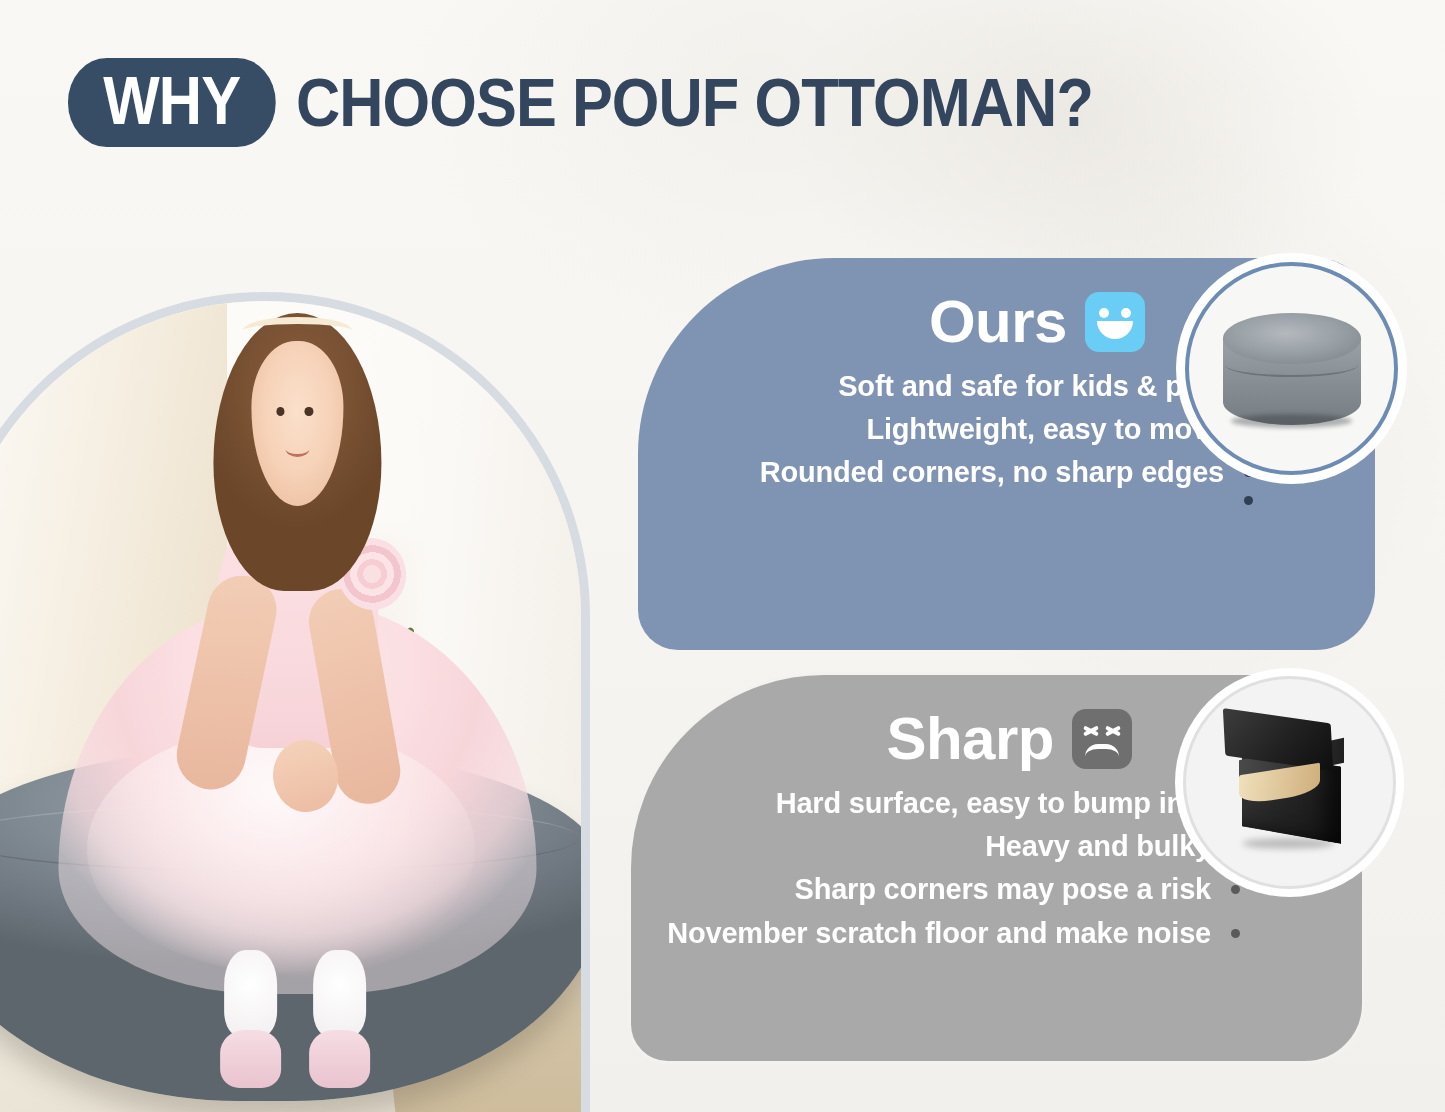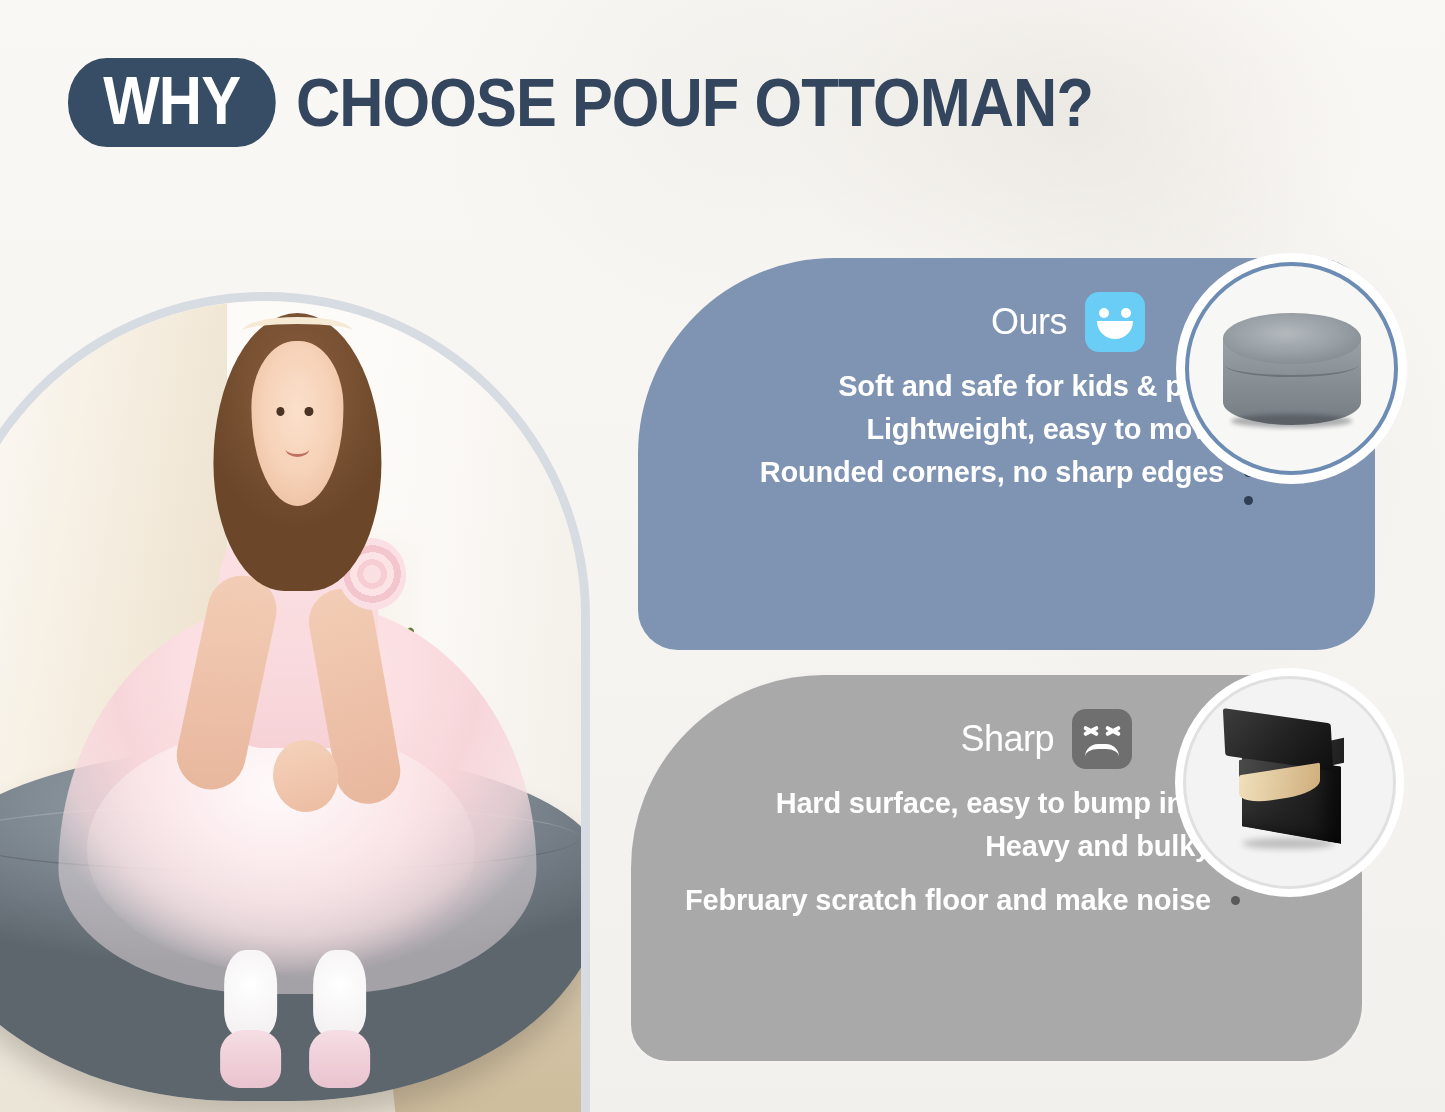--- a/index.html
+++ b/index.html
@@ -226,22 +226,22 @@
     border:3px solid #f4f2ef;
   }
 
   .panel-head {
     display:flex; align-items:center; justify-content:flex-end;
     gap:18px;
     padding:34px 230px 0 0;
   }
   .panel-title {
     color:#ffffff;
-    font-size:36px;
-    font-weight:normal;
+    font-size:60px;
+    font-weight:bold;
     letter-spacing:-.5px;
     line-height:1;
   }
   .emoji {
     width:60px; height:60px;
     border-radius:14px;
     position:relative;
     flex:0 0 auto;
   }
   .emoji.happy { background:#69cdf5; }
@@ -492,24 +492,25 @@
     <ul class="bullet-list">
       <li class="bullet-row">
         <span class="bullet-text">Hard surface, easy to bump into</span>
         <span class="dot"></span>
       </li>
       <li class="bullet-row">
         <span class="bullet-text">Heavy and bulky</span>
         <span class="dot"></span>
       </li>
       <li class="bullet-row">
-        <span class="dot"></span>
-      </li>
-      <li class="bullet-row">
-        <span class="bullet-text">February scratch floor and make noise</span>
+        <span class="bullet-text">Sharp corners may pose a risk</span>
+        <span class="dot"></span>
+      </li>
+      <li class="bullet-row">
+        <span class="bullet-text">November scratch floor and make noise</span>
         <span class="dot"></span>
       </li>
     </ul>
   </div>
 
   <div class="product-circle others">
     <div class="prod-box">
       <div class="cube"></div>
       <div class="cube-top"></div>
       <div class="lid"></div>

